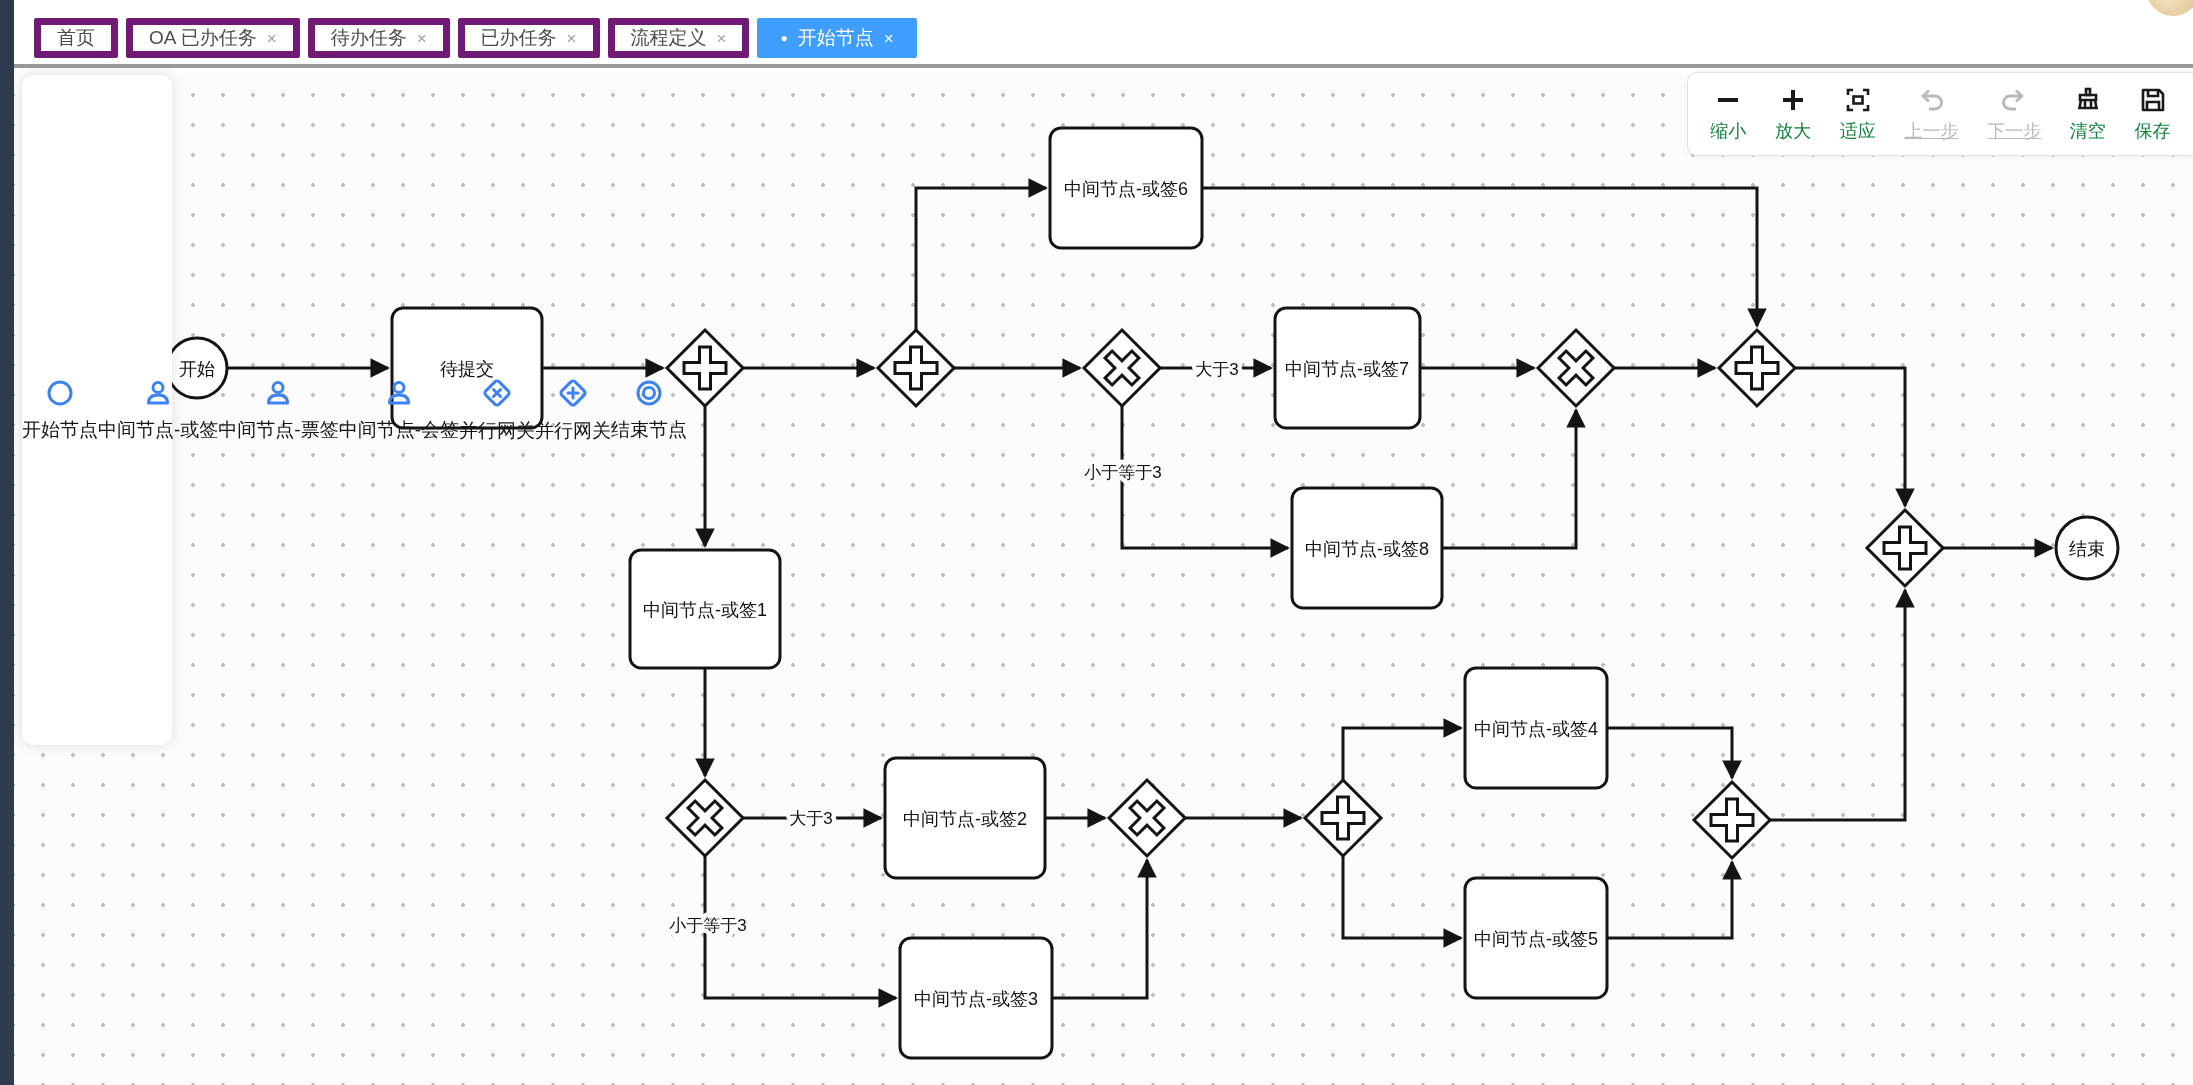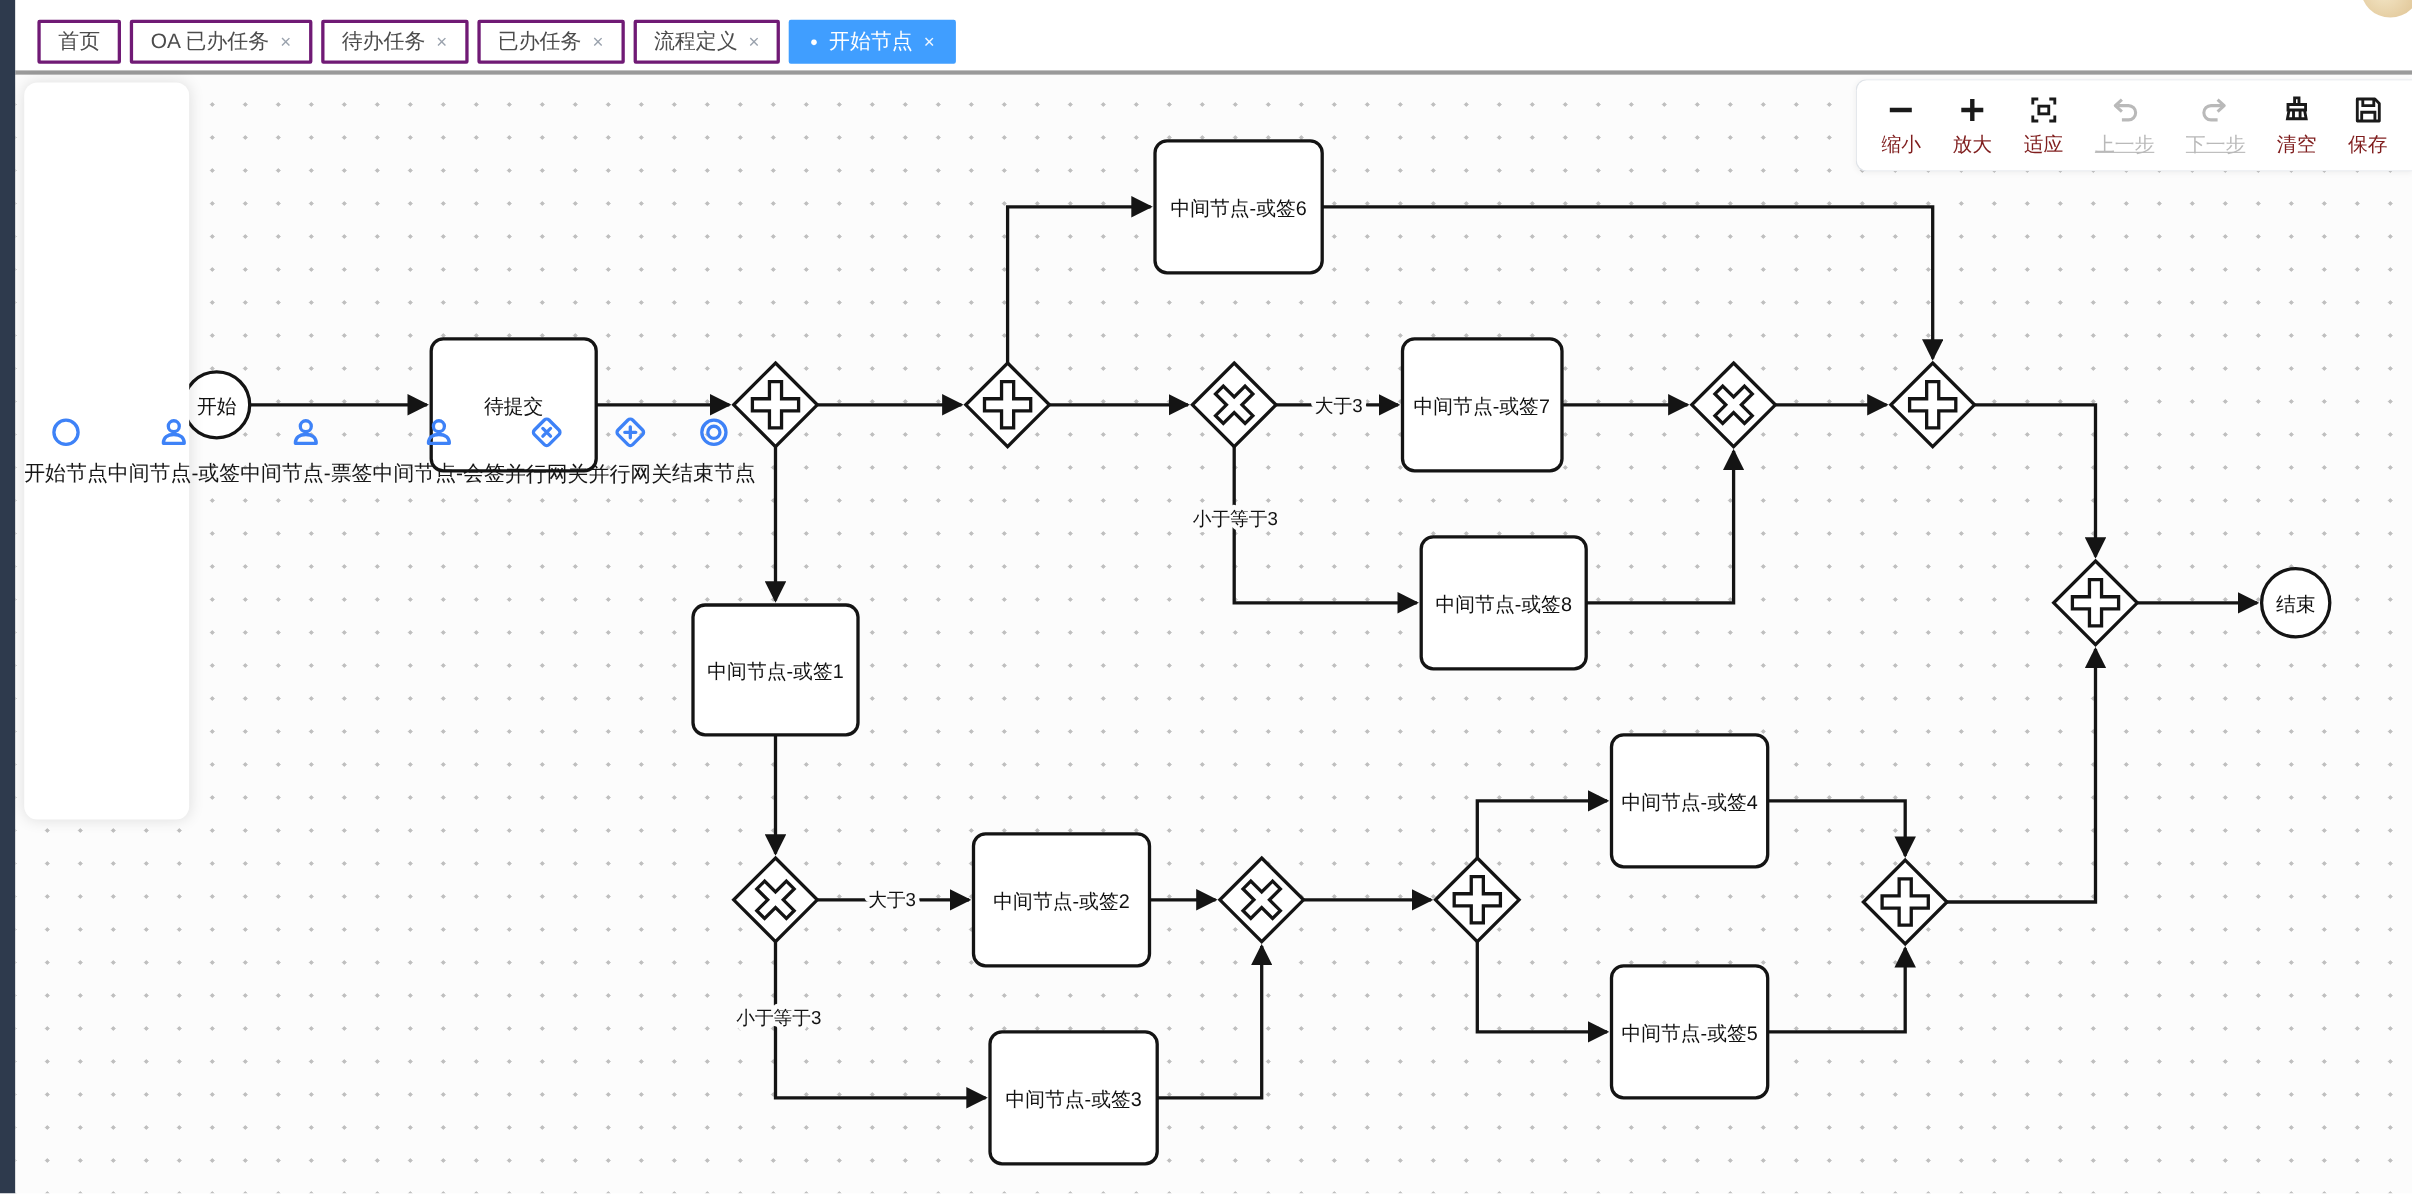--- a/index.html
+++ b/index.html
@@ -6,21 +6,21 @@
   html,body { width:2193px; height:1085px; overflow:hidden;
     font-family:"Liberation Sans", sans-serif; background:#fff; }
   #root { position:relative; width:2193px; height:1085px; background:#fff; }
 
   
   .side-strip { position:absolute; left:0; top:0; width:14px; height:1085px; background:#2e3a4d; }
 
   
   .topbar { position:absolute; left:14px; top:0; right:0; height:64px; background:#fff; }
   .tabs { position:absolute; left:20px; top:18px; display:flex; gap:8px; }
-  .tab { height:40px; padding:0 16px; background:#fff; border:3px solid #701a75;
+  .tab { height:40px; padding:0 16px; background:#fff; border:7px solid #701a75;
     border-radius:2px; display:inline-flex; align-items:center; gap:10px;
     font-size:19px; color:#4c4c4c; white-space:nowrap; cursor:pointer; }
   .tab .dot { font-size:12px; line-height:1; color:#fff; }
   .tab .close { font-size:17px; color:#9aa2ad; line-height:1; }
   .tab.active { background:#409eff; border-color:#409eff; color:#fff; }
   .tab.active .close { color:rgba(255,255,255,.92); }
 
   .top-divider { position:absolute; left:14px; right:0; top:64px; height:4px; background:#9a9a9a; }
 
   
@@ -39,21 +39,21 @@
     justify-content:space-evenly; align-items:center; padding:10px 0; }
   .pal-item { display:flex; flex-direction:column; align-items:center; gap:9px; cursor:grab; }
   .pal-item .lbl { font-size:19px; color:#161616; white-space:nowrap; }
 
   
   .toolbar { position:absolute; right:0; top:4px; width:506px; height:84px; background:#fff;
     border:1px solid #dfe3e8; border-right:none; border-radius:10px 0 0 10px;
     display:flex; align-items:center; justify-content:space-around; padding:0 8px;
     box-shadow:0 1px 6px rgba(0,0,0,.05); }
   .tool-btn { display:flex; flex-direction:column; align-items:center; gap:5px;
-    cursor:pointer; color:#7f1d1d; }
+    cursor:pointer; color:#15803d; }
   .tool-btn .lbl { font-size:18px; }
   .tool-btn svg { stroke:#1a1a1a; }
   .tool-btn.disabled { color:#b9b9b9; cursor:default;text-decoration:underline; }
   .tool-btn.disabled svg { stroke:#b9b9b9; }
 
   
   .link { fill:none; stroke:#141414; stroke-width:3; marker-end:url(#arrow); }
   .shape { fill:#fff; stroke:#141414; stroke-width:3; }
   .sym { fill:#fff; stroke:#141414; stroke-width:3; }
   .nodetext { font-size:18px; fill:#111; text-anchor:middle; dominant-baseline:central; }

